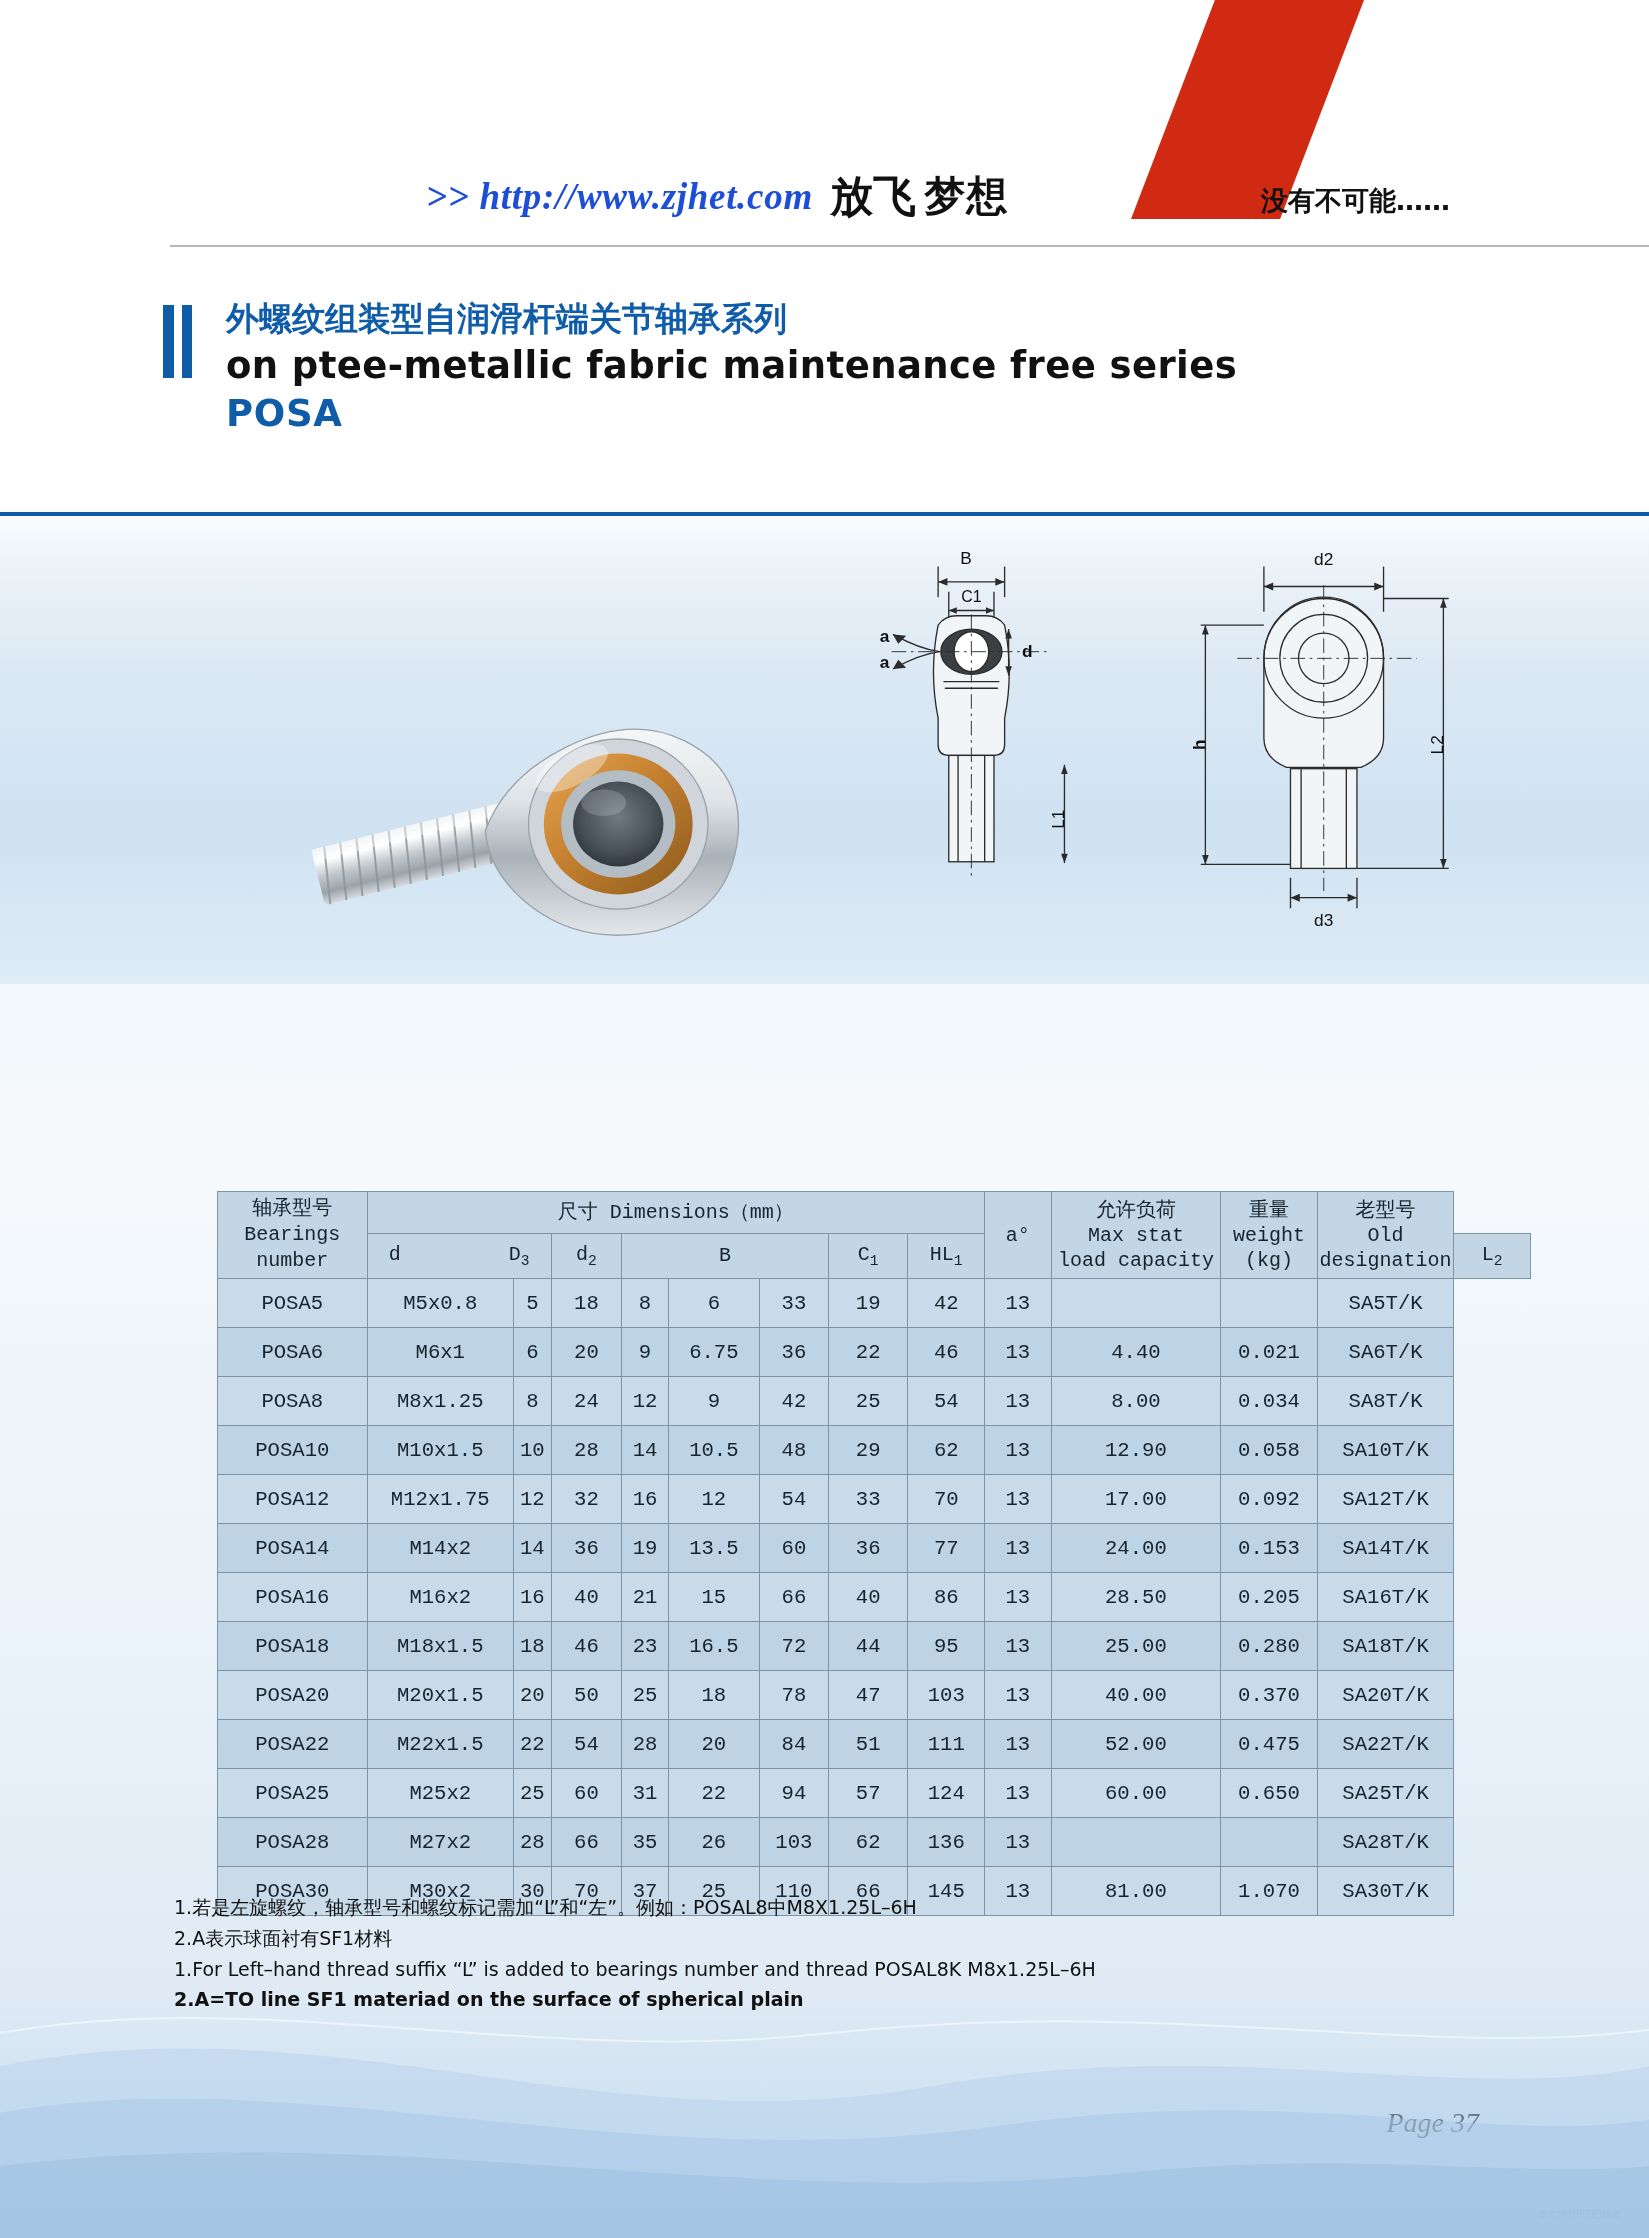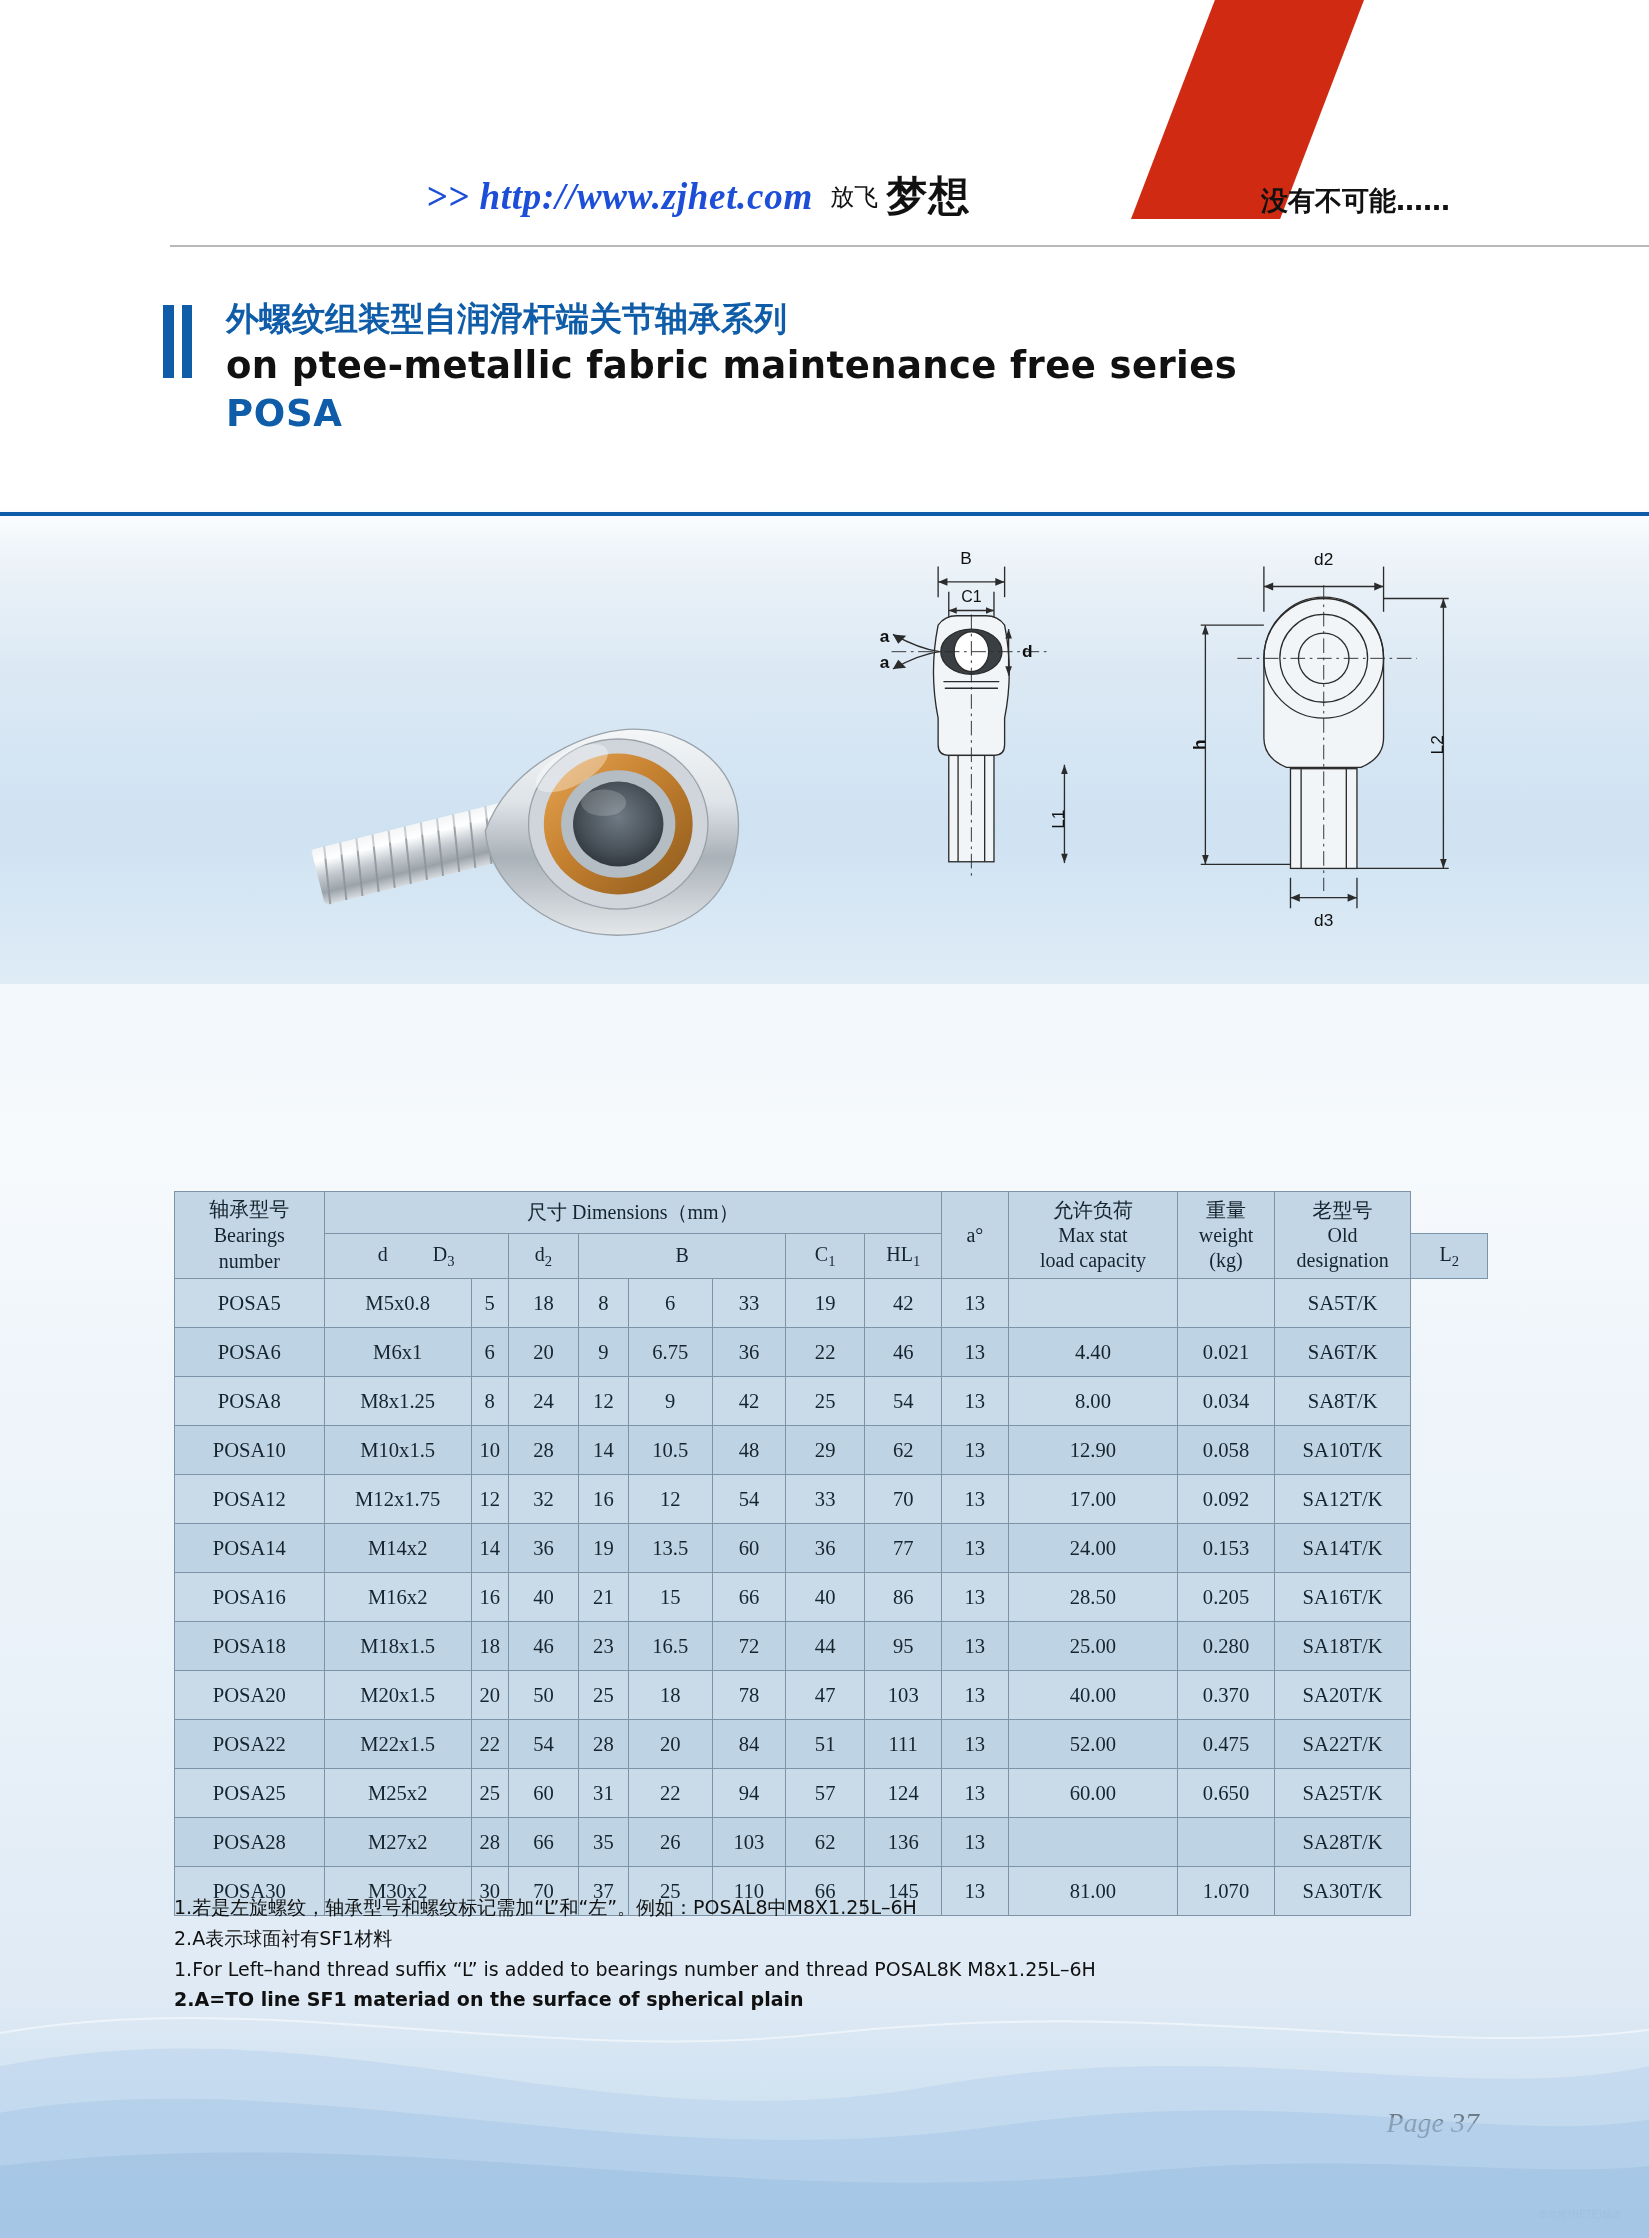--- a/index.html
+++ b/index.html
@@ -45,21 +45,21 @@
   .header-bar{
     position:absolute;top:160px;left:426px;width:1131px;height:73px;
     display:flex;align-items:center;
   }
   .hdr-url{
     font-family:"Liberation Serif", serif;
     font-style:italic;font-weight:bold;font-size:37px;color:#1d4ed8;
     letter-spacing:0.7px;white-space:nowrap;
   }
   .hdr-cn1{
-    font-family:"DejaVu Sans", sans-serif;font-weight:normal;font-size:24px;color:#111;
+    font-family:"DejaVu Sans", sans-serif;font-weight:bold;font-size:43px;color:#111;
     margin-left:17.3px;
   }
   .hdr-cn2{
     font-family:"DejaVu Sans", sans-serif;font-weight:bold;font-size:41px;color:#111;
     margin-left:8px;letter-spacing:1.3px;
   }
   .hdr-cn3{
     position:absolute;left:835px;top:22.6px;
     font-family:"DejaVu Sans", sans-serif;font-weight:bold;font-size:27px;color:#111;
     white-space:nowrap;
@@ -90,21 +90,22 @@
   
   .figure-area{position:absolute;left:0;top:525px;width:1649px;height:638px;}
   .photo{
     position:absolute;left:286px;top:86px;width:505px;height:333px;
   }
   .drawings{position:absolute;left:865px;top:20px;width:718px;height:466px;}
   
   .tbl-wrap{position:absolute;left:174px;top:1191px;width:1314px;}
   table.spec{
     border-collapse:collapse;width:1314px;
-    font-family:Liberation Serif, serif;
+    font-family:Liberation Mono, monospace;
+    margin-left:43px;
   }
   table.spec th, table.spec td{
     border:1.3px solid #7d93a8;
     text-align:center;color:#16242e;
   }
   table.spec thead th{
     background:#c3d6e6;font-weight:normal;font-size:20px;padding:4px 1.3px;
     line-height:1.25;
   }
   table.spec tbody td{

